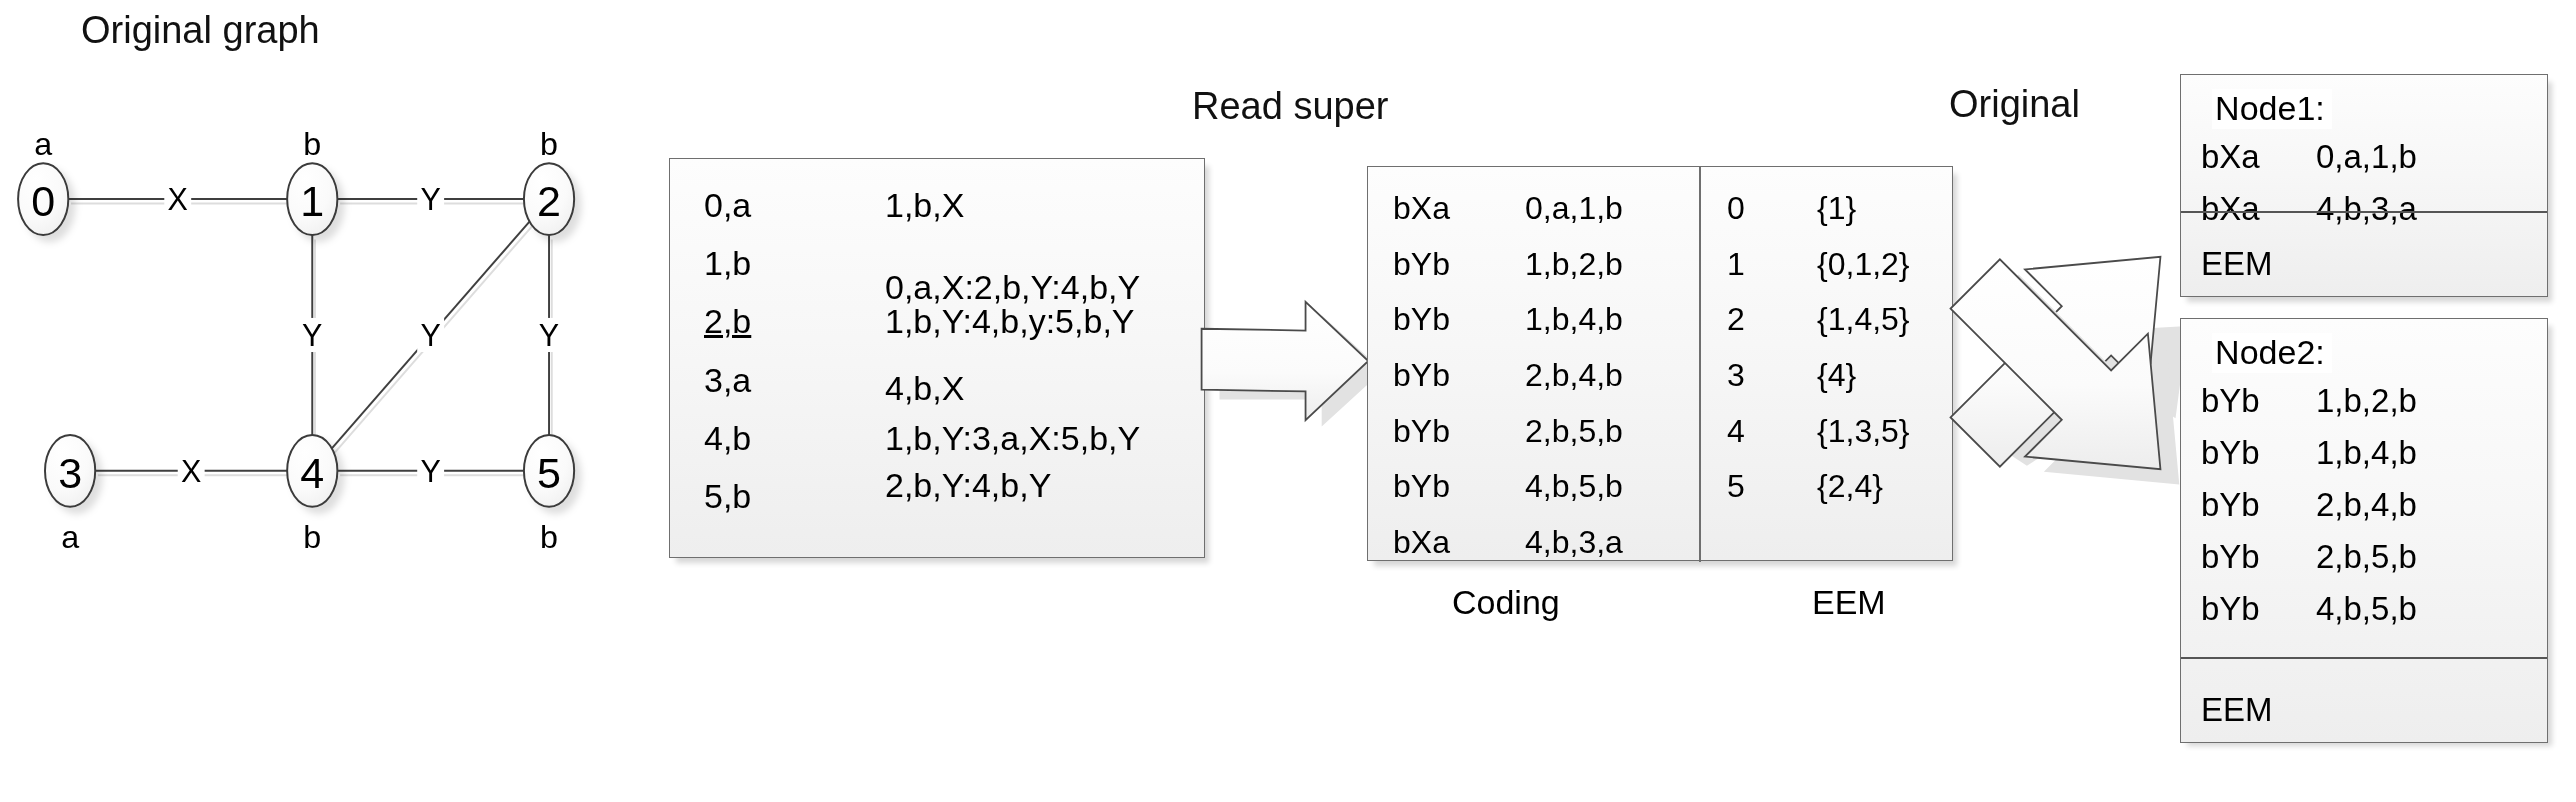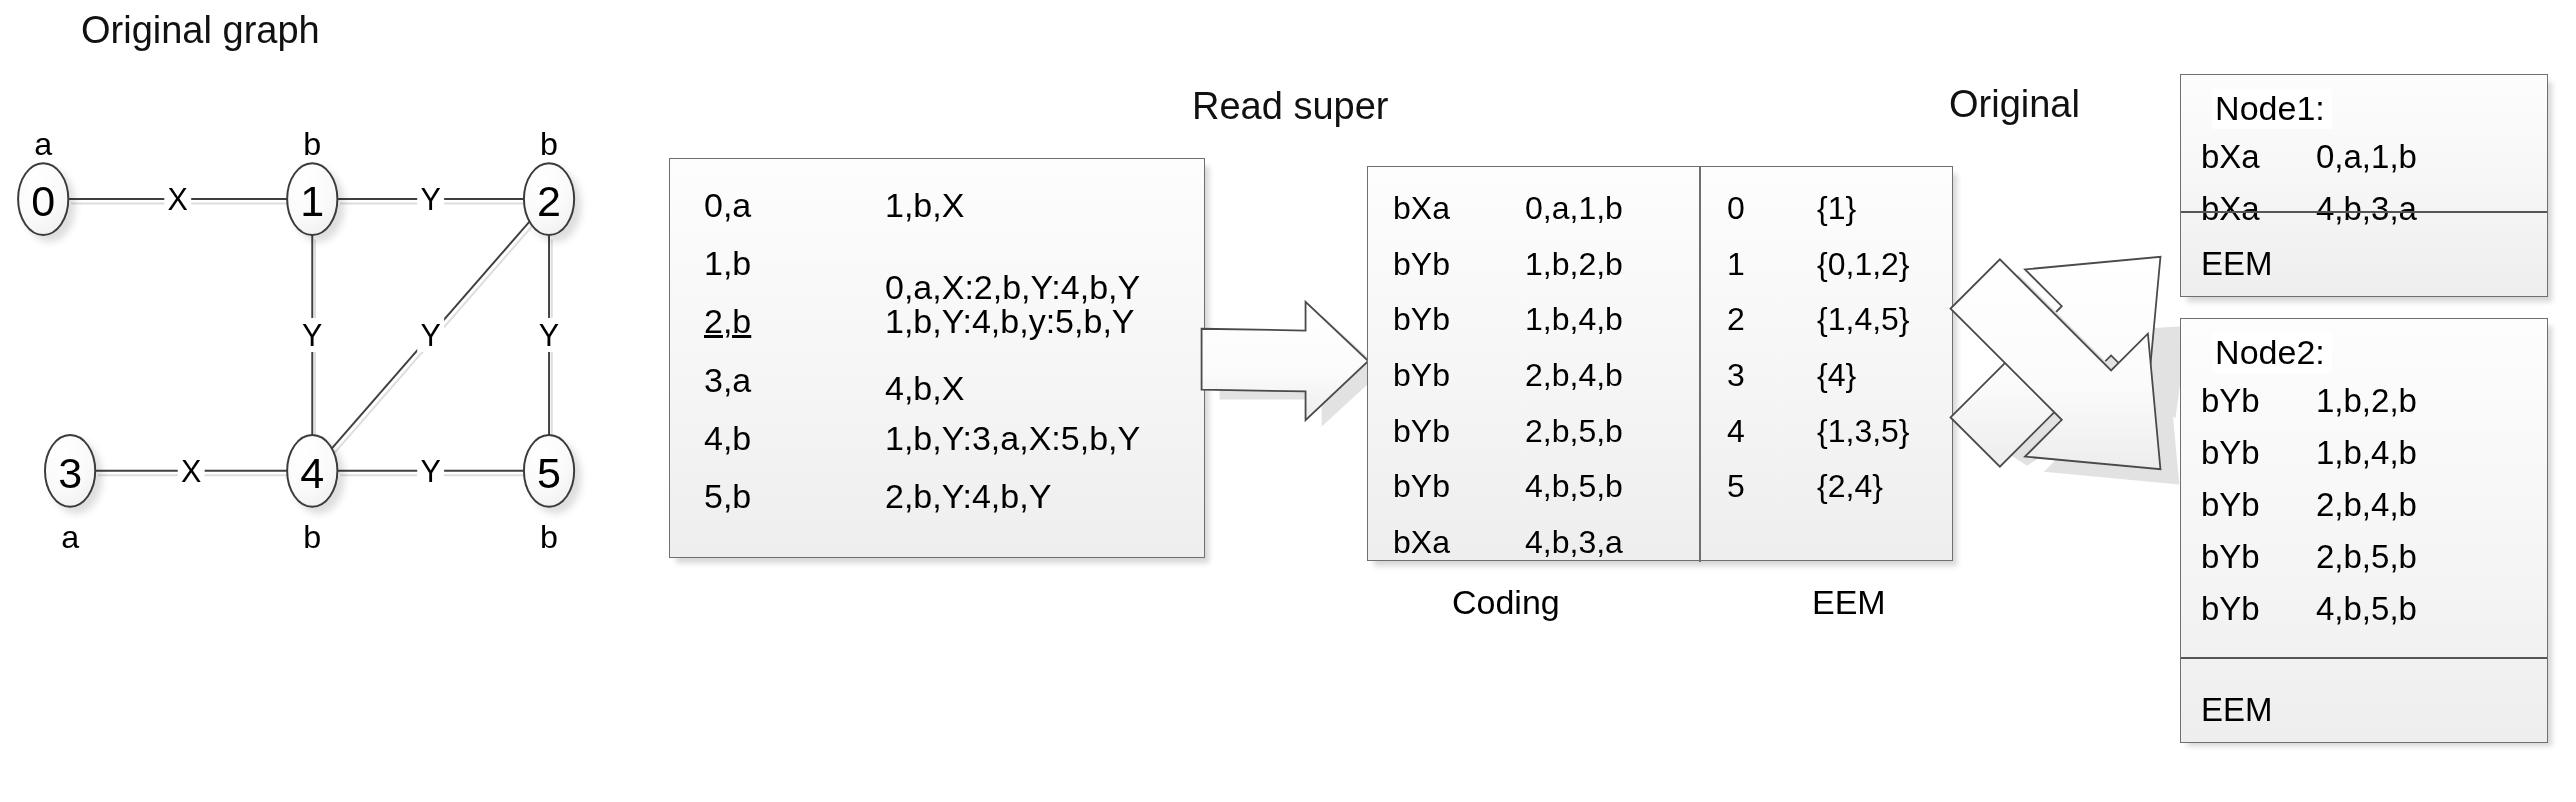--- a/index.html
+++ b/index.html
@@ -191,21 +191,21 @@
         <div class="adj-row adj-val" style="top: 29px;">1,b,X</div>
         <div class="adj-row adj-key" style="top: 87px; text-align: right;">1,b</div>
         <div class="adj-row adj-val" style="top: 87px; margin-top: 24px;">0,a,X:2,b,Y:4,b,Y</div>
         <div class="adj-row adj-key" style="top: 145px; text-decoration: underline;">2,b</div>
         <div class="adj-row adj-val" style="top: 145px;">1,b,Y:4,b,y:5,b,Y</div>
         <div class="adj-row adj-key" style="top: 204px;">3,a</div>
         <div class="adj-row adj-val" style="top: 212px;">4,b,X</div>
         <div class="adj-row adj-key" style="top: 262px;">4,b</div>
         <div class="adj-row adj-val" style="top: 262px;">1,b,Y:3,a,X:5,b,Y</div>
         <div class="adj-row adj-key" style="top: 320px;">5,b</div>
-        <div class="adj-row adj-val" style="top: 320px;">2,b,Y:4,b,Y</div>
+        <div class="adj-row adj-val" style="top: 309px;">2,b,Y:4,b,Y</div>
       </div>
   </div>
 
   <svg class="arrow-svg" style="left:1198px;top:289px;" width="242" height="144" viewBox="0 0 270 160">
     <defs>
       <linearGradient id="arrGrad" x1="0" y1="0" x2="0" y2="1">
         <stop offset="0%" stop-color="#ffffff"></stop>
         <stop offset="60%" stop-color="#fbfbfb"></stop>
         <stop offset="100%" stop-color="#ededed"></stop>
       </linearGradient>

